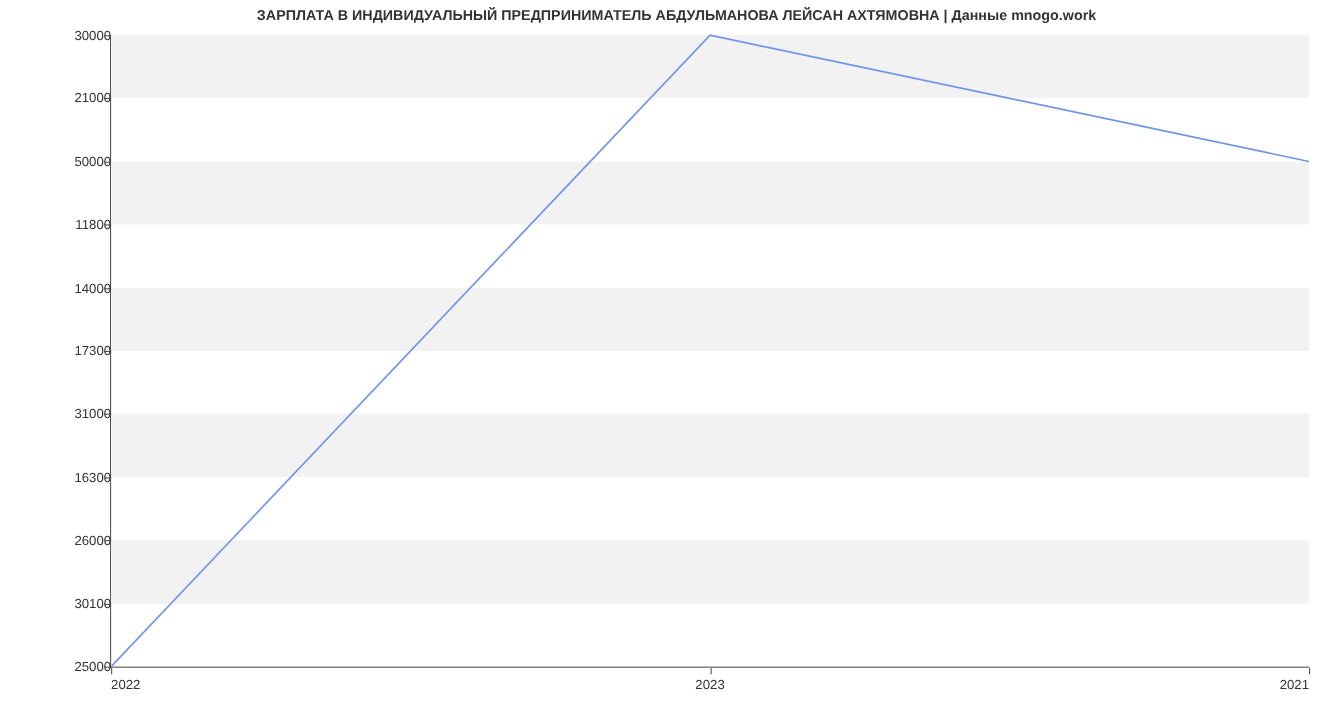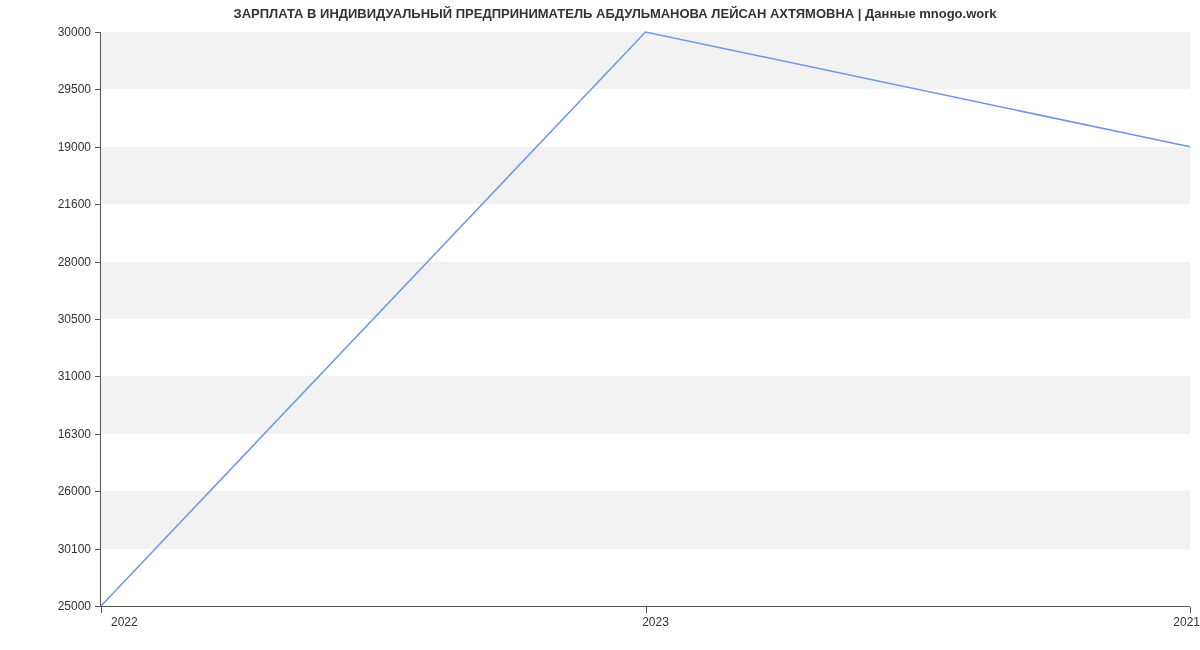--- a/index.html
+++ b/index.html
@@ -51,42 +51,41 @@
     position: absolute;
     left: -6px;
     top: 0;
     width: 6px;
     height: 1px;
     background: #555;
   }
   .ytick .tick-label {
     position: absolute;
     right: 100%;
-    margin-right: 10px;
     transform: translateY(-50%);
     font-size: 12px;
     color: #333;
     white-space: nowrap;
   }
   .xtick {
     position: absolute;
     bottom: -1px;
   }
   .xtick .tick-mark {
     position: absolute;
     left: 0;
     top: 0;
     width: 1px;
     height: 6px;
     background: #555;
   }
   .xtick .tick-label {
     position: absolute;
     top: 8px;
-    left: 10px;
+    left: 0;
     transform: translateX(-50%);
     font-size: 12px;
     color: #333;
     white-space: nowrap;
   }
   .xtick.first .tick-label { transform: translateX(0); }
   .xtick.last  .tick-label { transform: translateX(-100%); }
   svg.line {
     position: absolute;
     left: 0;
@@ -130,37 +129,37 @@
       <div class="ytick" style="top: 401.8px;">
         <div class="tick-mark"></div>
         <div class="tick-label">16300</div>
       </div>
       <div class="ytick" style="top: 344.4px;">
         <div class="tick-mark"></div>
         <div class="tick-label">31000</div>
       </div>
       <div class="ytick" style="top: 287px;">
         <div class="tick-mark"></div>
-        <div class="tick-label">30500</div>
+        <div class="tick-label">17300</div>
       </div>
       <div class="ytick" style="top: 229.6px;">
         <div class="tick-mark"></div>
-        <div class="tick-label">28000</div>
+        <div class="tick-label">14000</div>
       </div>
       <div class="ytick" style="top: 172.2px;">
         <div class="tick-mark"></div>
-        <div class="tick-label">21600</div>
+        <div class="tick-label">11800</div>
       </div>
       <div class="ytick" style="top: 114.8px;">
         <div class="tick-mark"></div>
-        <div class="tick-label">19000</div>
+        <div class="tick-label">50000</div>
       </div>
       <div class="ytick" style="top: 57.4px;">
         <div class="tick-mark"></div>
-        <div class="tick-label">29500</div>
+        <div class="tick-label">21000</div>
       </div>
       <div class="ytick" style="top: 0px;">
         <div class="tick-mark"></div>
         <div class="tick-label">30000</div>
       </div>
       <div class="xtick first" style="left: 0px;">
         <div class="tick-mark"></div>
         <div class="tick-label">2022</div>
       </div>
       <div class="xtick" style="left: 544.5px;">

